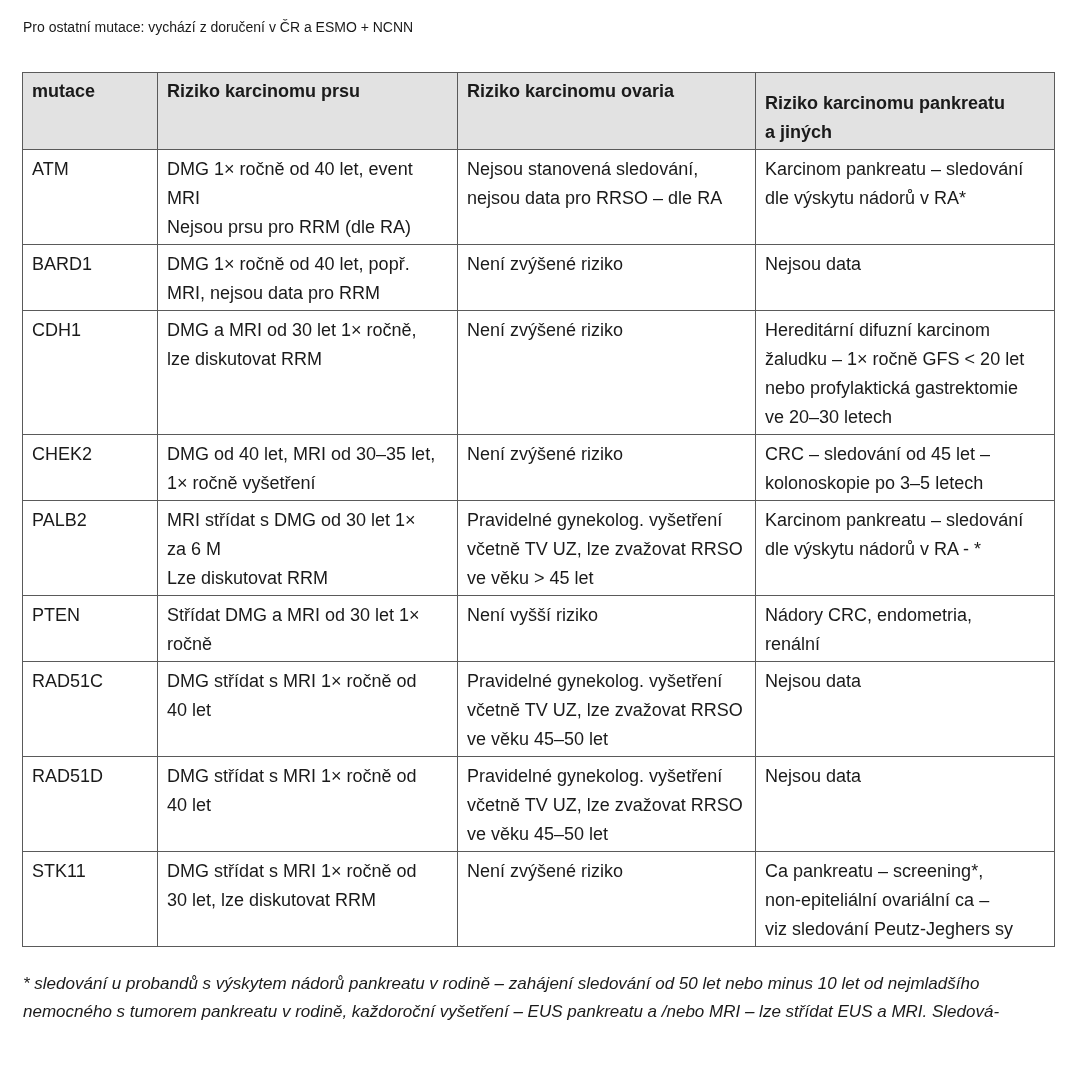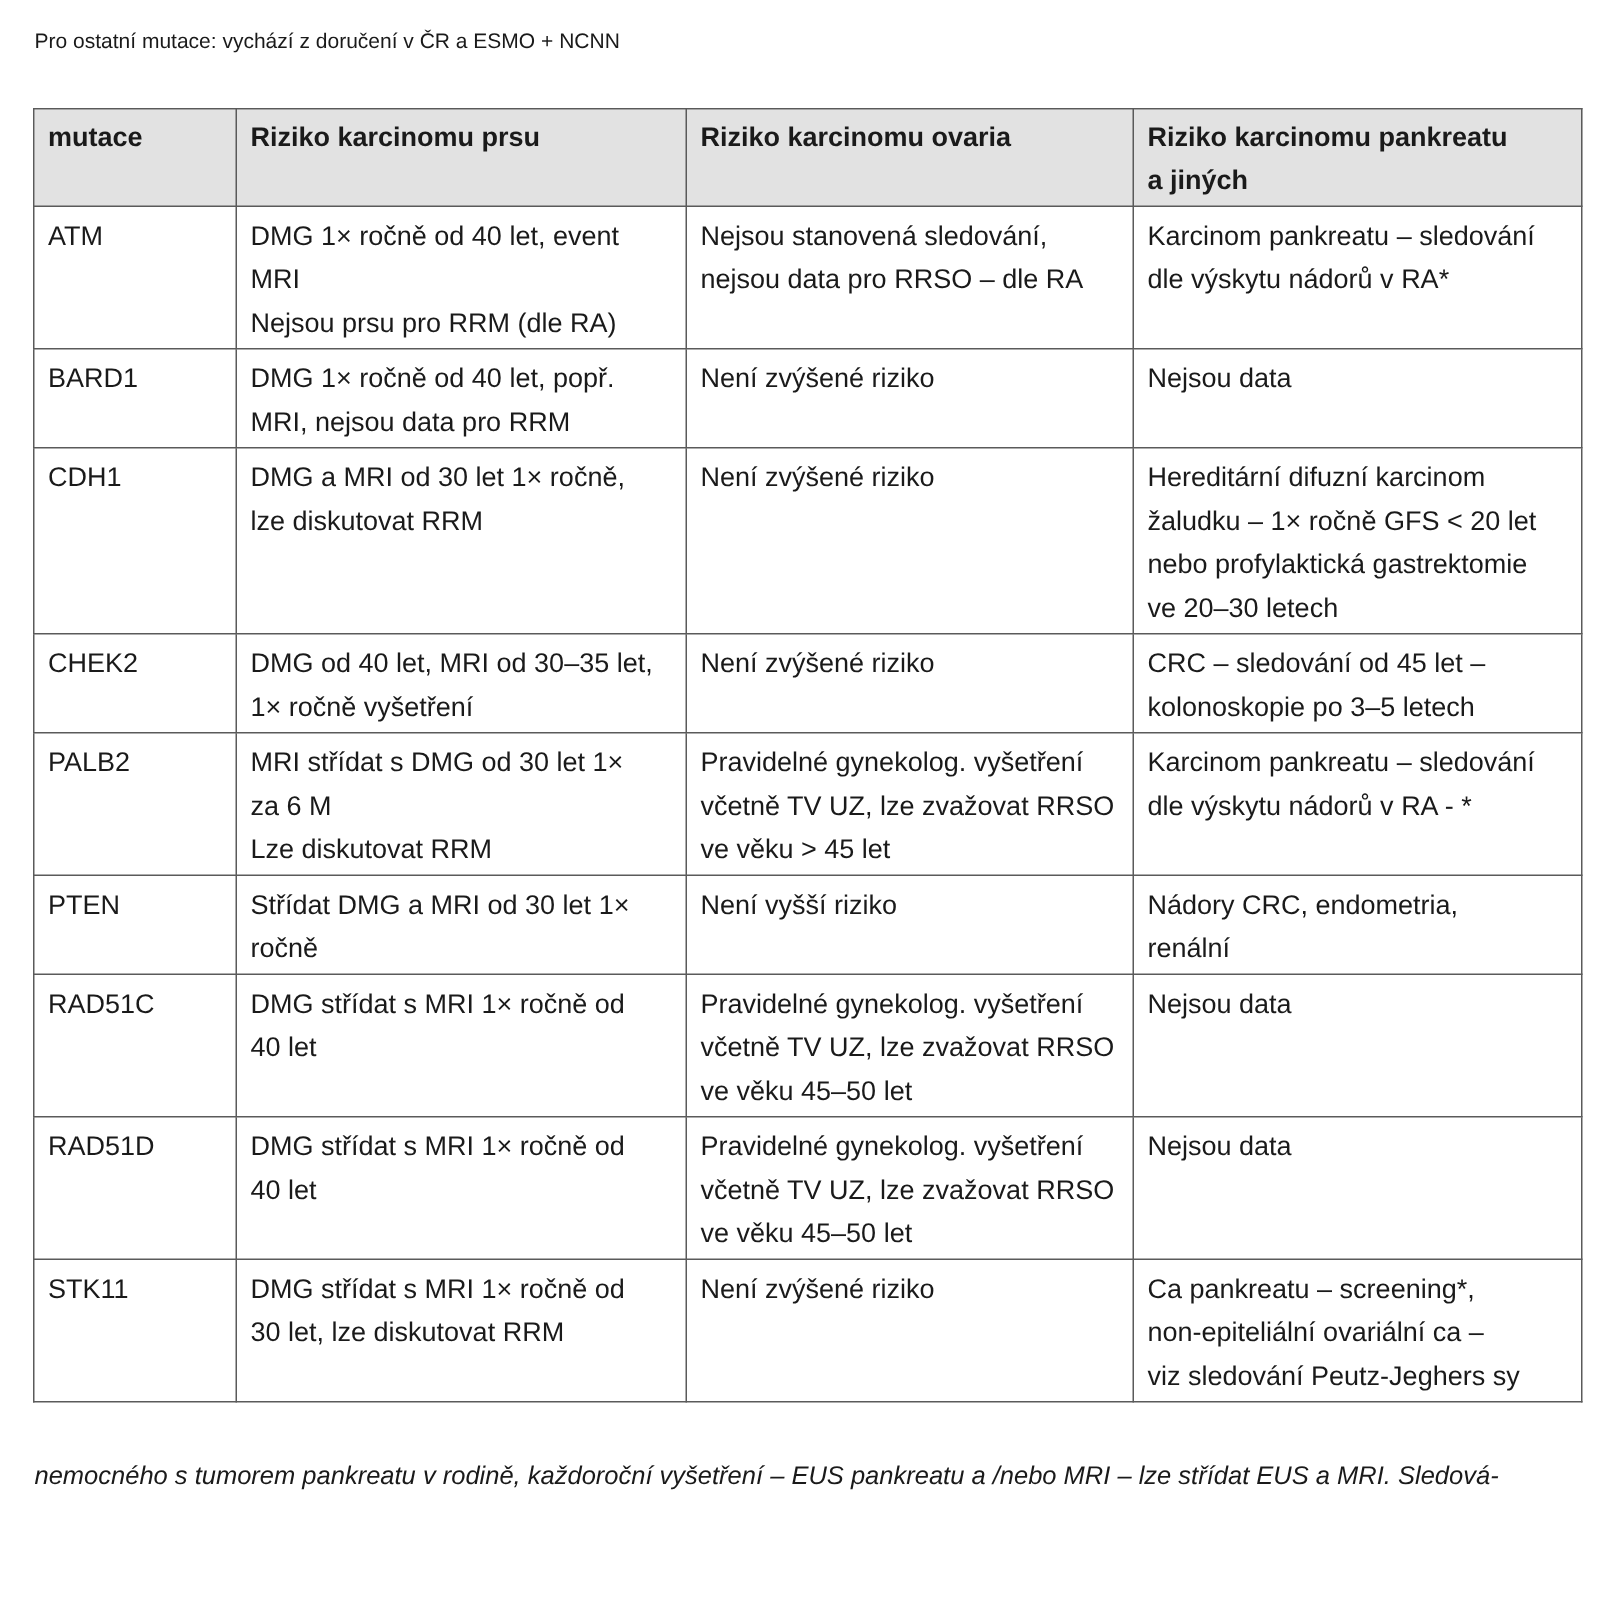--- a/index.html
+++ b/index.html
@@ -61,21 +61,21 @@
         <th>
           <span class="line" style="display: block;">mutace</span>
         </th>
         <th>
           <span class="line" style="display: block;">Riziko karcinomu prsu</span>
         </th>
         <th>
           <span class="line" style="display: block;">Riziko karcinomu ovaria</span>
         </th>
         <th>
-          <span class="line" style="display: block;">Riziko karcinomu pankreatu</span>
+          <span class="line" style="display: block; margin-top: 12px;">Riziko karcinomu pankreatu</span>
           <span class="line" style="display: block;">a jiných</span>
         </th>
       </tr>
   </thead>
   <tbody id="table-body">
       <tr>
         <td>
           <span class="line">ATM</span>
         </td>
         <td>
@@ -224,14 +224,15 @@
         <td>
           <span class="line">Ca pankreatu – screening*,</span>
           <span class="line">non-epiteliální ovariální ca –</span>
           <span class="line">viz sledování Peutz-Jeghers sy</span>
         </td>
       </tr>
     </tbody>
 </table>
 
 <div class="footnote" id="footnote">
+    <span class="line">* sledování u probandů s výskytem nádorů pankreatu v rodině – zahájení sledování od 50 let nebo minus 10 let od nejmladšího</span>
     <span class="line">nemocného s tumorem pankreatu v rodině, každoroční vyšetření – EUS pankreatu a /nebo MRI – lze střídat EUS a MRI. Sledová-</span>
   </div>
 
 </body></html>

